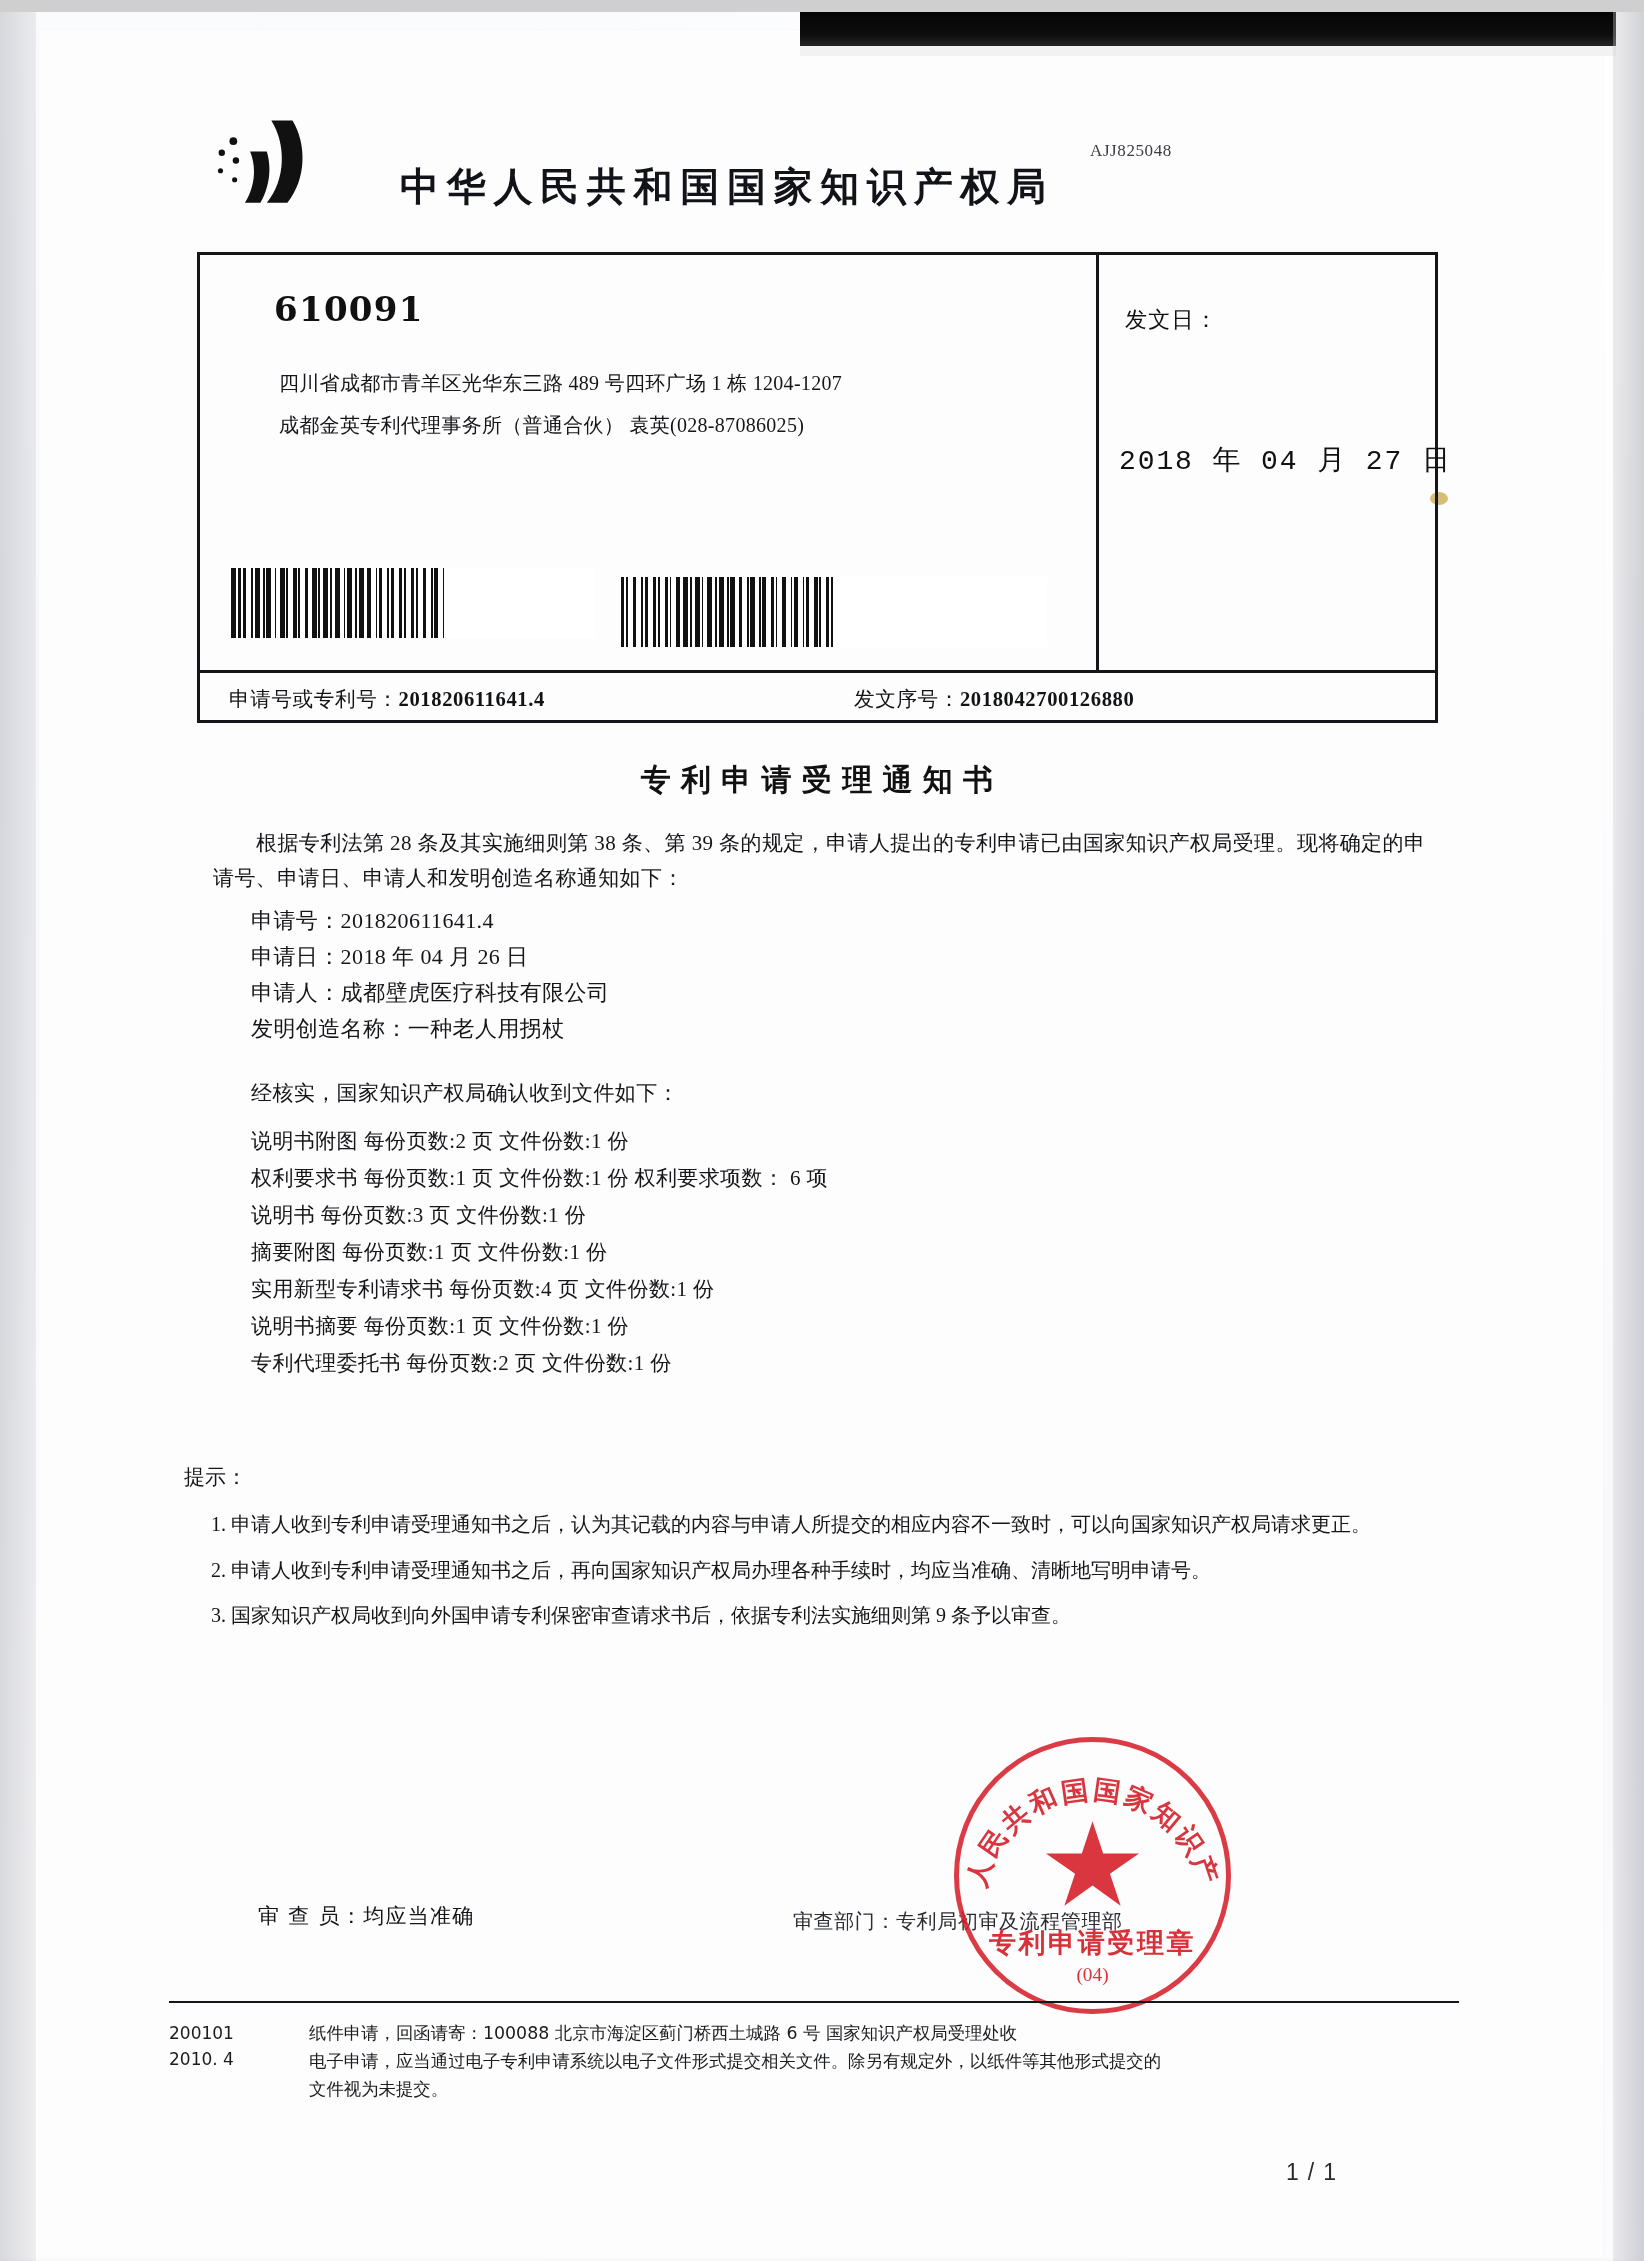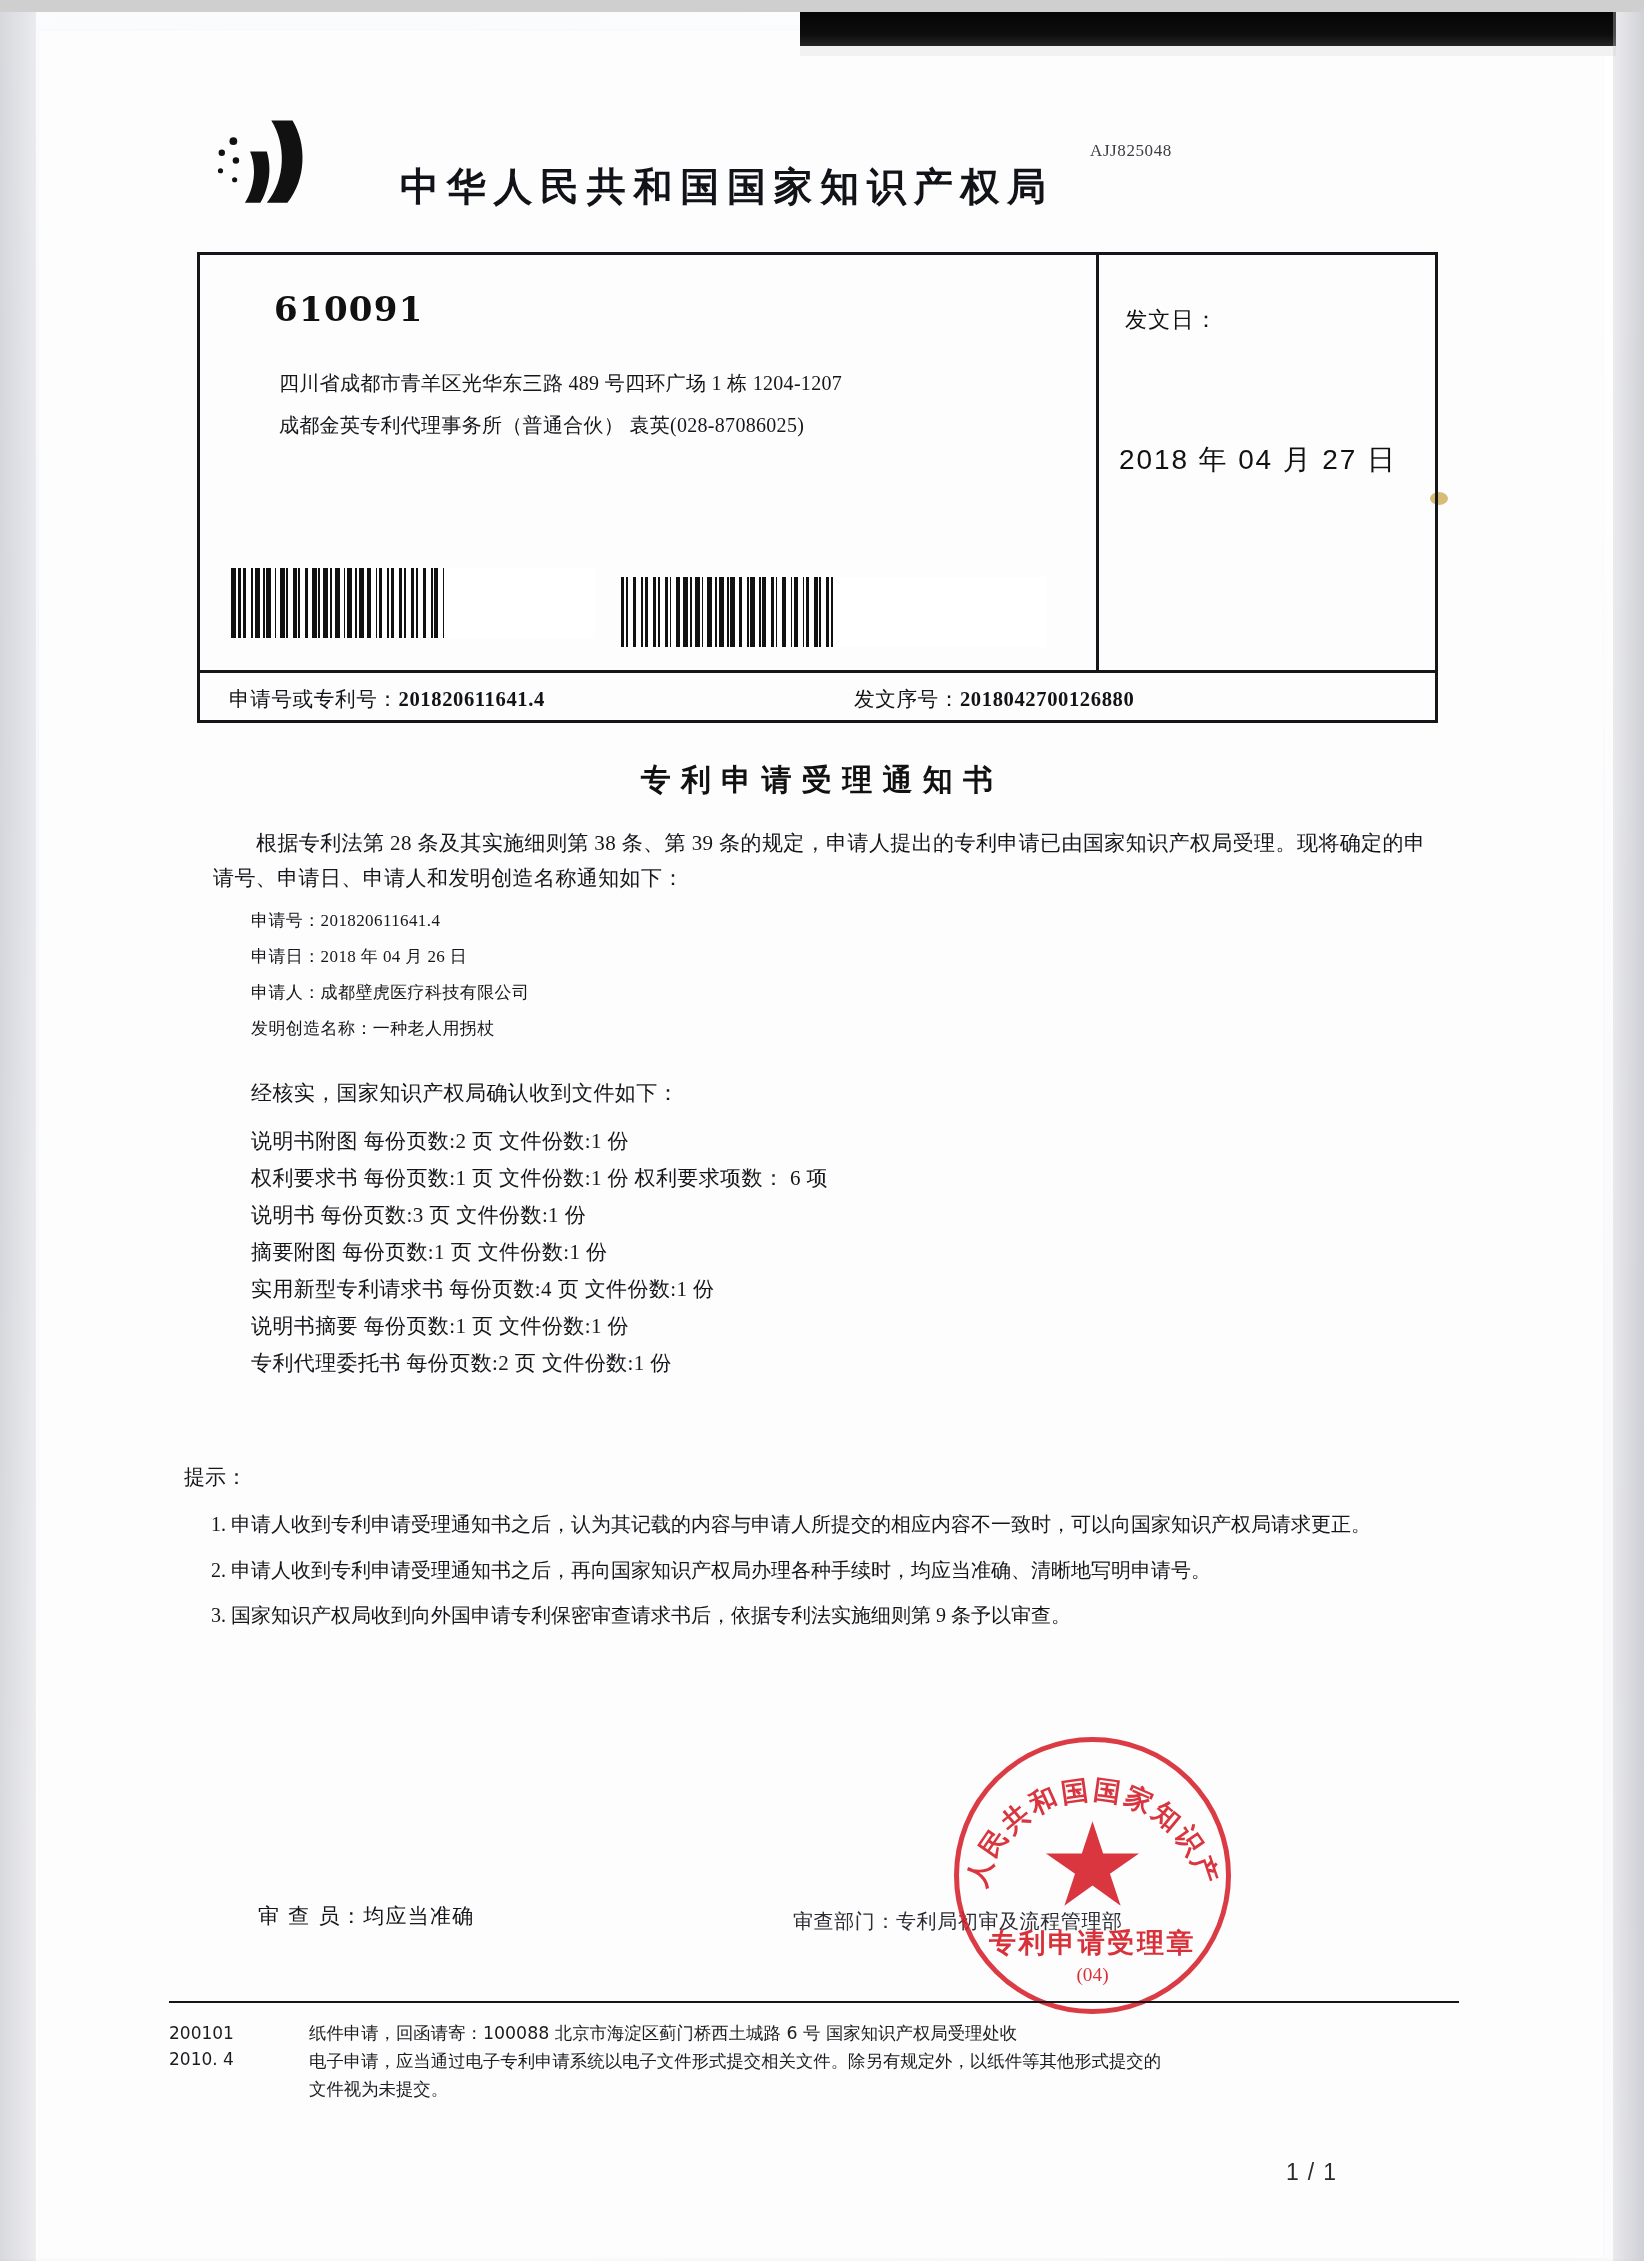--- a/index.html
+++ b/index.html
@@ -147,21 +147,21 @@
     top: 293px;
     font-family: "DejaVu Serif", "Liberation Serif", serif;
     font-size: 22px;
     color: #111;
     letter-spacing: 1.3px;
   }
   .issue-date {
     position: absolute;
     left: 1119px;
     top: 429px;
-    font-family: Liberation Sans, sans-serif;
+    font-family: Liberation Mono, monospace;
     font-size: 28px;
     color: #111;
     letter-spacing: 1.9px;
     font-weight: 500;
   }
 
   
   .barcode {
     position: absolute;
     height: 70px;
@@ -222,21 +222,21 @@
     left: 213px;
     top: 814px;
     width: 1225px;
     font-size: 21px;
     line-height: 35px;
     text-indent: 43px;
   }
   .fields {
     left: 251px;
     top: 891px;
-    font-size: 17px;
+    font-size: 22px;
     line-height: 36px;
   }
   .confirm-head {
     left: 251px;
     top: 1067px;
     font-size: 21px;
   }
   .doclist {
     left: 251px;
     top: 1111px;

